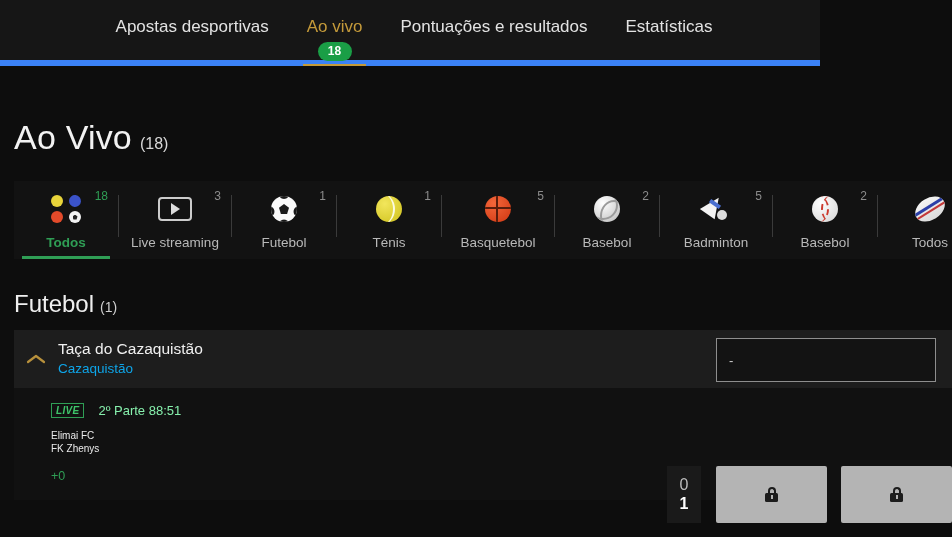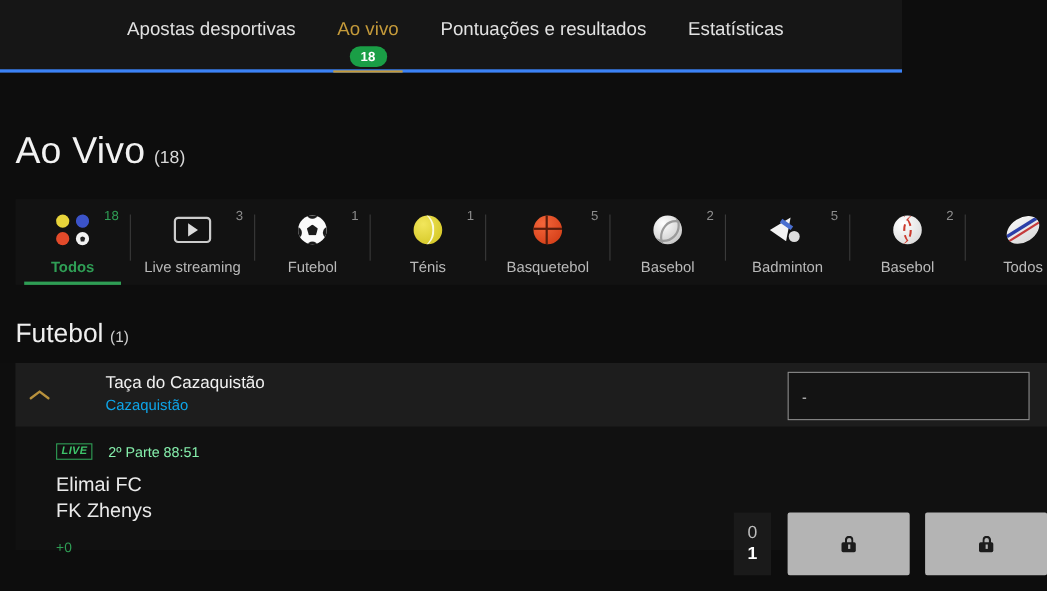--- a/index.html
+++ b/index.html
@@ -9,21 +9,21 @@
     font-family:"Liberation Sans", sans-serif;
     color:#e8e8e8;
     overflow:hidden;
     position:relative;
   }
 
   
   .topnav{
     position:absolute; left:0; top:0; width:820px; height:66px;
     background:#161616;
-    border-bottom:3px solid #3b82f6;
+    border-bottom:6px solid #3b82f6;
     display:flex; align-items:flex-start; justify-content:center;
   }
   .nav-items{ display:flex; align-items:flex-start; gap:0; padding-left:8px; }
   .nav-item{
     position:relative;
     padding:17px 19px 0 19px;
     font-size:17px;
     color:#e2e2e2;
     white-space:nowrap;
     cursor:pointer;
@@ -209,21 +209,21 @@
     position:relative;
     height:58px;
     background:#1d1d1d;
     display:flex; align-items:center;
   }
   .chev{
     width:44px; display:flex; align-items:center; justify-content:center;
     cursor:pointer;
   }
   .chev svg{ display:block; }
-  .league-text{ display:flex; flex-direction:column; justify-content:center;margin-left:38px; }
+  .league-text{ display:flex; flex-direction:column; justify-content:center; }
   .league-name{ font-size:15.5px; color:#f0f0f0; line-height:1.35; }
   .league-country{ font-size:13.5px; color:#0ea5e9; line-height:1.35; }
   .dash-box{
     position:absolute; left:702px; top:8px; width:220px; height:44px;
     border:1px solid #8e8e8e; background:#131313;
     display:flex; align-items:center; padding-left:12px;
     font-size:13px; color:#cfcfcf;
     cursor:pointer;
   }
 
@@ -237,21 +237,21 @@
   .meta{ display:flex; align-items:center; gap:14px; height:16px; }
   .live-badge{
     border:1px solid #2f9e55;
     color:#3ec46a;
     font-size:10px; font-weight:700; font-style:italic;
     padding:1px 4px 1px 4px; line-height:11px;
     letter-spacing:.3px;
   }
   .period{ font-size:13px; color:#86efac; }
   .teams{ margin-top:11px; }
-  .team{ font-size:18px; color:#eaeaea; line-height:1.32; }
+  .team{ font-size:10px; color:#eaeaea; line-height:1.32; }
   .plus{ margin-top:14px; font-size:12.5px; color:#2f9e55; }
 
   .score-box{
     position:absolute; left:653px; top:78px;
     width:34px; height:57px;
     background:#1a1a1a;
     display:flex; flex-direction:column; align-items:center; justify-content:center;
     gap:1px;
   }
   .score-box .s1{ font-size:16px; color:#bdbdbd; line-height:1.15; }

